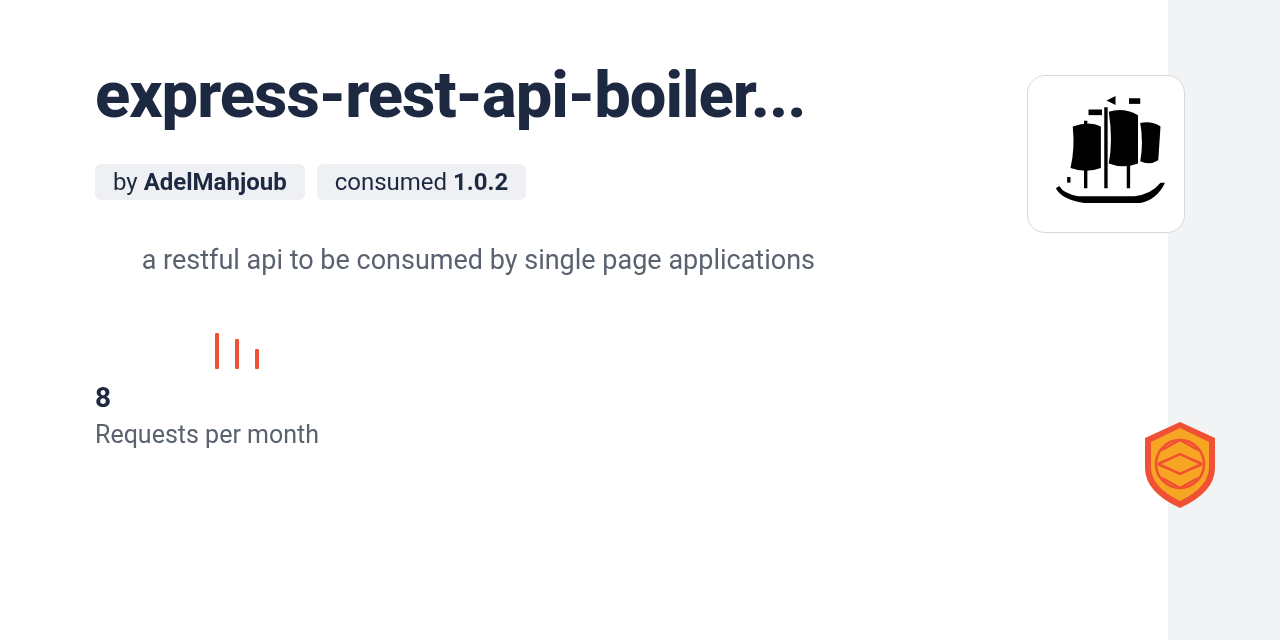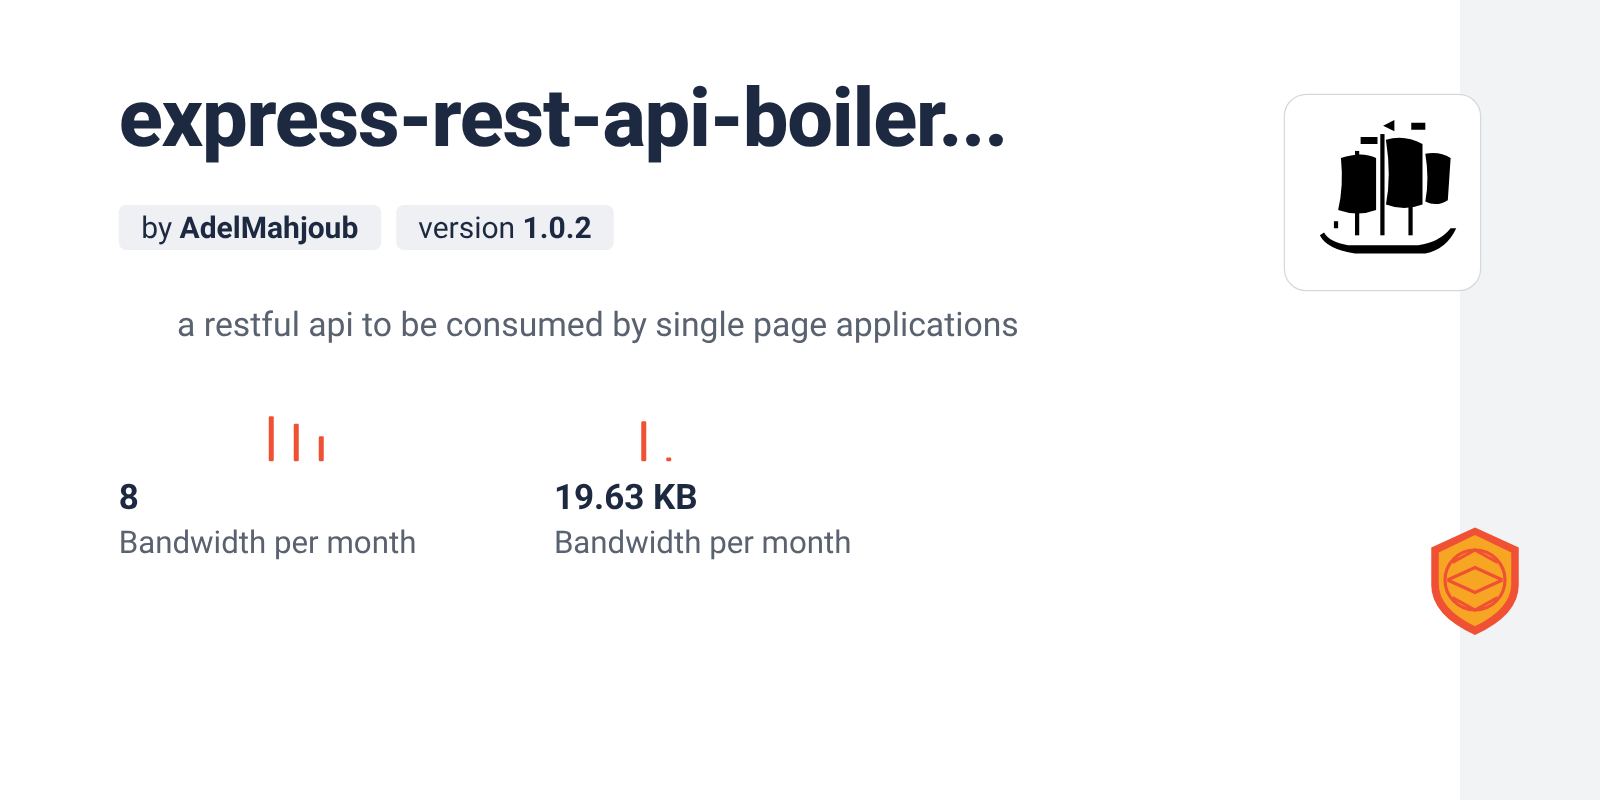--- a/index.html
+++ b/index.html
@@ -132,43 +132,35 @@
 <div class="right-rail"></div>
 
 <div class="main">
   <h1 class="title">express-rest-api-boiler...</h1>
 
   <div class="badges">
     <div class="badge">
       <span class="light">by </span><span class="bold">AdelMahjoub</span>
     </div>
     <div class="badge">
-      <span class="light">version </span><span class="bold">1.0.2</span>
+      <span class="light">consumed </span><span class="bold">1.0.2</span>
     </div>
   </div>
 
   <p class="description">a restful api to be consumed by single page applications</p>
 
   <div class="stats">
     <div class="stat">
       <div class="sparkline" id="spark-requests">
           <div class="spark-bar" style="height: 36px;"></div>
           <div class="spark-bar" style="height: 30px;"></div>
           <div class="spark-bar" style="height: 20px;"></div>
         </div>
       <div class="stat-value">8</div>
-      <div class="stat-label">Bandwidth per month</div>
-    </div>
-    <div class="stat">
-      <div class="sparkline sparkline2" id="spark-bandwidth">
-          <div class="spark-bar" style="height: 32px;"></div>
-          <div class="spark-bar" style="height: 3px;"></div>
-        </div>
-      <div class="stat-value">19.63 KB</div>
-      <div class="stat-label">Bandwidth per month</div>
+      <div class="stat-label">Requests per month</div>
     </div>
   </div>
 </div>
 
 <div class="avatar">
   <svg class="ship-svg" viewBox="0 0 120 120">
     <g fill="#000">
       <path d="M 15 90 Q 20 100 40 103 L 90 103 Q 105 100 112 85 L 108 85 Q 100 95 85 97 L 35 97 Q 22 95 18 88 Z"></path>
       <rect x="58" y="18" width="3" height="72"></rect>
       <rect x="40" y="30" width="3" height="60"></rect>

